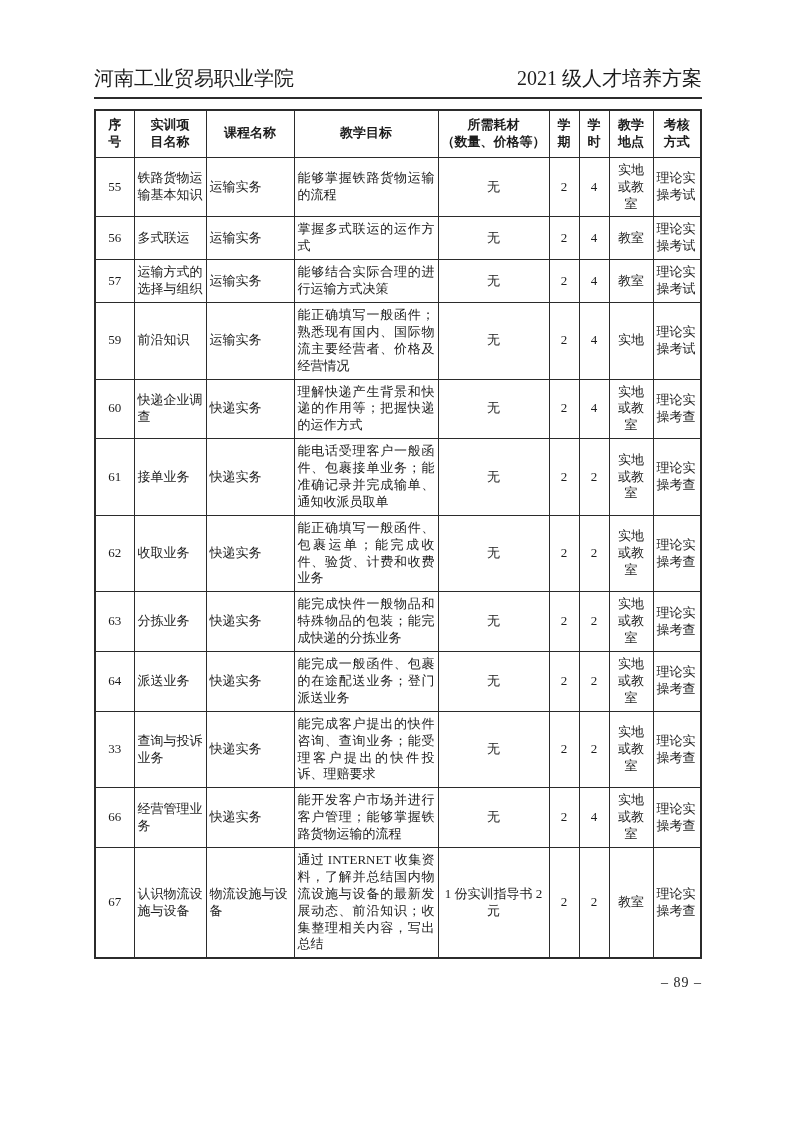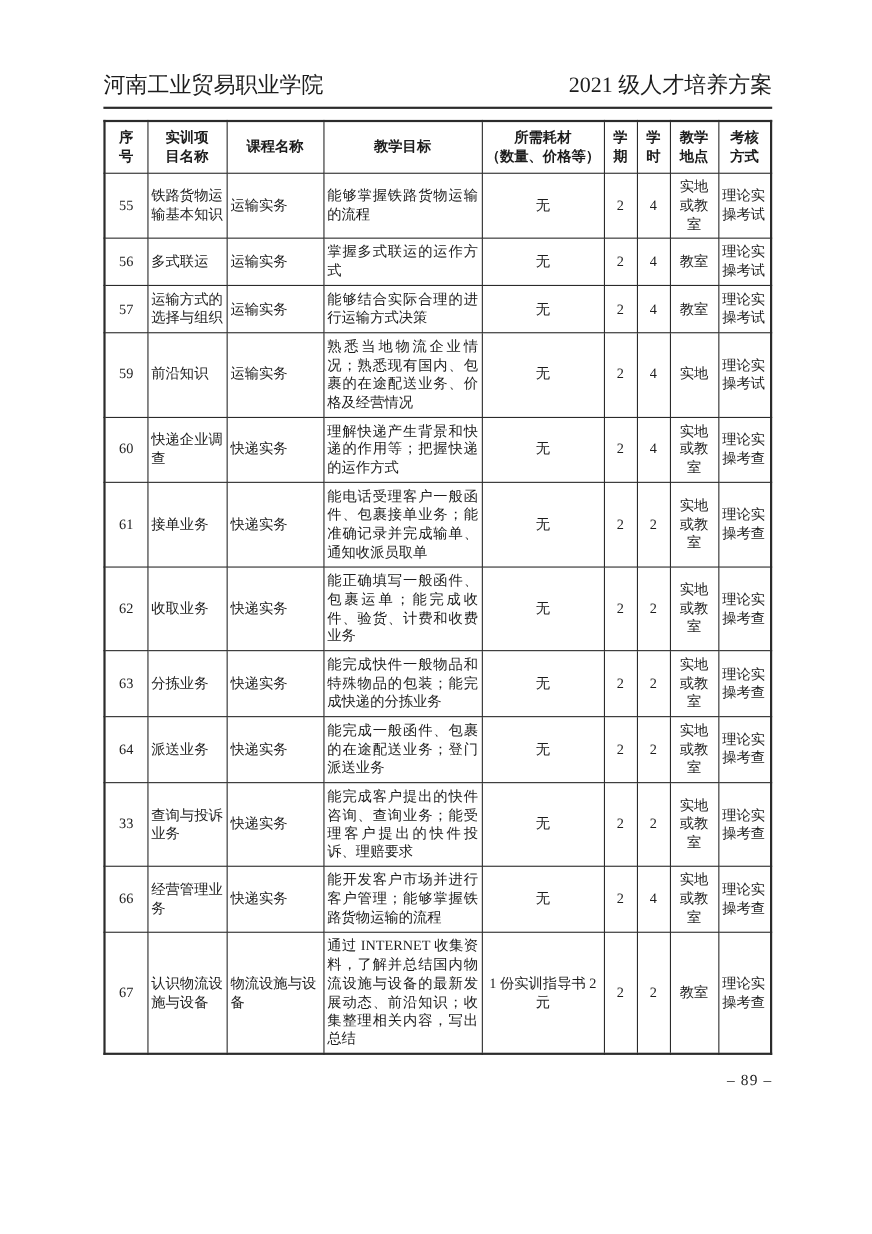--- a/index.html
+++ b/index.html
@@ -148,21 +148,21 @@
           <td class="cell-materials">无</td>
           <td class="cell-semester">2</td>
           <td class="cell-hours">4</td>
           <td class="cell-location">教室</td>
           <td class="cell-assessment">理论实操考试</td>
         </tr>
         <tr>
           <td class="cell-no">59</td>
           <td class="cell-project">前沿知识</td>
           <td class="cell-course">运输实务</td>
-          <td class="cell-objective">熟悉当地物流企业情况；熟悉现有国内、包裹的在途配送业务、价格及经营情况</td>
+          <td class="cell-objective">能正确填写一般函件；熟悉现有国内、国际物流主要经营者、价格及经营情况</td>
           <td class="cell-materials">无</td>
           <td class="cell-semester">2</td>
           <td class="cell-hours">4</td>
           <td class="cell-location">实地</td>
           <td class="cell-assessment">理论实操考试</td>
         </tr>
         <tr>
           <td class="cell-no">60</td>
           <td class="cell-project">快递企业调查</td>
           <td class="cell-course">快递实务</td>

